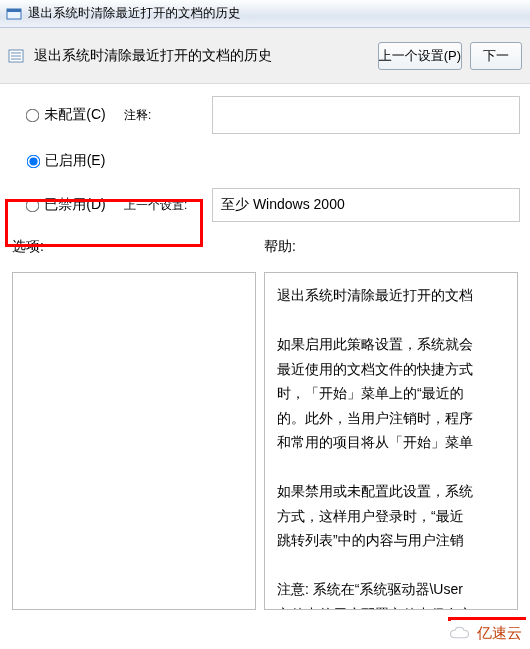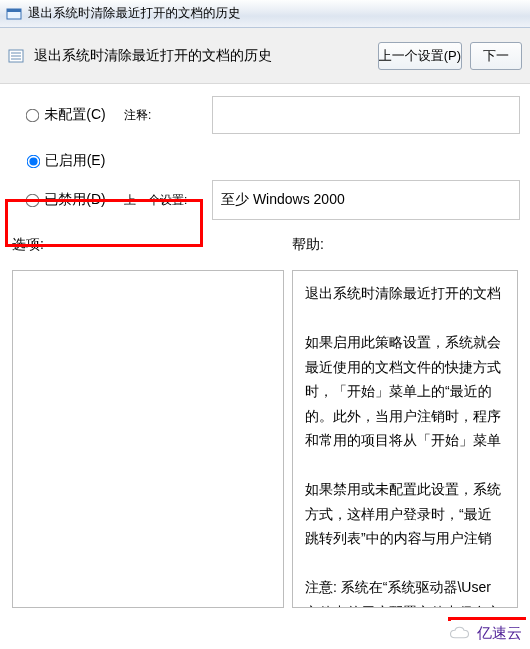--- a/index.html
+++ b/index.html
@@ -64,21 +64,21 @@
     height: 48px;
     border: 3px solid #ff0000;
     pointer-events: none;
   }
   .two-col {
     display: flex;
     gap: 8px;
     margin-top: 16px;
     padding: 0 2px;
   }
-  .col-left { width: 272px; }
+  .col-left { width: 244px; }
   .col-right { flex: 1; }
   .col-head { font-size: 14px; margin-bottom: 16px; }
   .panel {
     border: 1px solid #bcbcbc;
     background: #fff;
     height: 338px;
     overflow: hidden;
   }
   .help-text {
     padding: 10px 12px;
@@ -86,36 +86,36 @@
     line-height: 1.75;
     white-space: pre-line;
   }
   .watermark {
     position: absolute;
     right: 8px;
     bottom: 6px;
     display: flex;
     align-items: center;
     gap: 4px;
-    color: #4c1d95;
+    color: #c2410c;
     font-size: 15px;
   }
   .watermark svg { width: 24px; height: 16px; }
   .bottom-red {
     position: absolute;
     right: 4px;
     bottom: 28px;
     width: 78px;
     height: 4px;
     border-top: 3px solid #ff0000;
     border-left: 3px solid #ff0000;
   }
   .platform-field {
     flex:1;
-    height:40px;
+    height:34px;
     border:1px solid #c9c9c9;
     background:#fff;
     display:flex;
     align-items:center;
     padding:8px 8px;
     font-size:14px;
   }
 </style>
 </head>
 <body>
@@ -156,21 +156,21 @@
     <div class="inline-field" style="height:38px;"></div>
   </div>
 
   <div class="row" style="margin-top:14px;">
     <div class="radio-col">
       <input type="radio" name="cfg" checked="" style="">
       <label>已启用(E)</label>
     </div>
   </div>
 
-  <div class="row" style="margin-top:6px;">
+  <div class="row" style="margin-top:14px;">
     <div class="radio-col">
       <input type="radio" name="cfg" style="">
       <label>已禁用(D)</label>
     </div>
     <span class="inline-label">上一个设置:</span>
     <div class="platform-field">
       <span>至少 Windows 2000</span>
     </div>
   </div>
 

